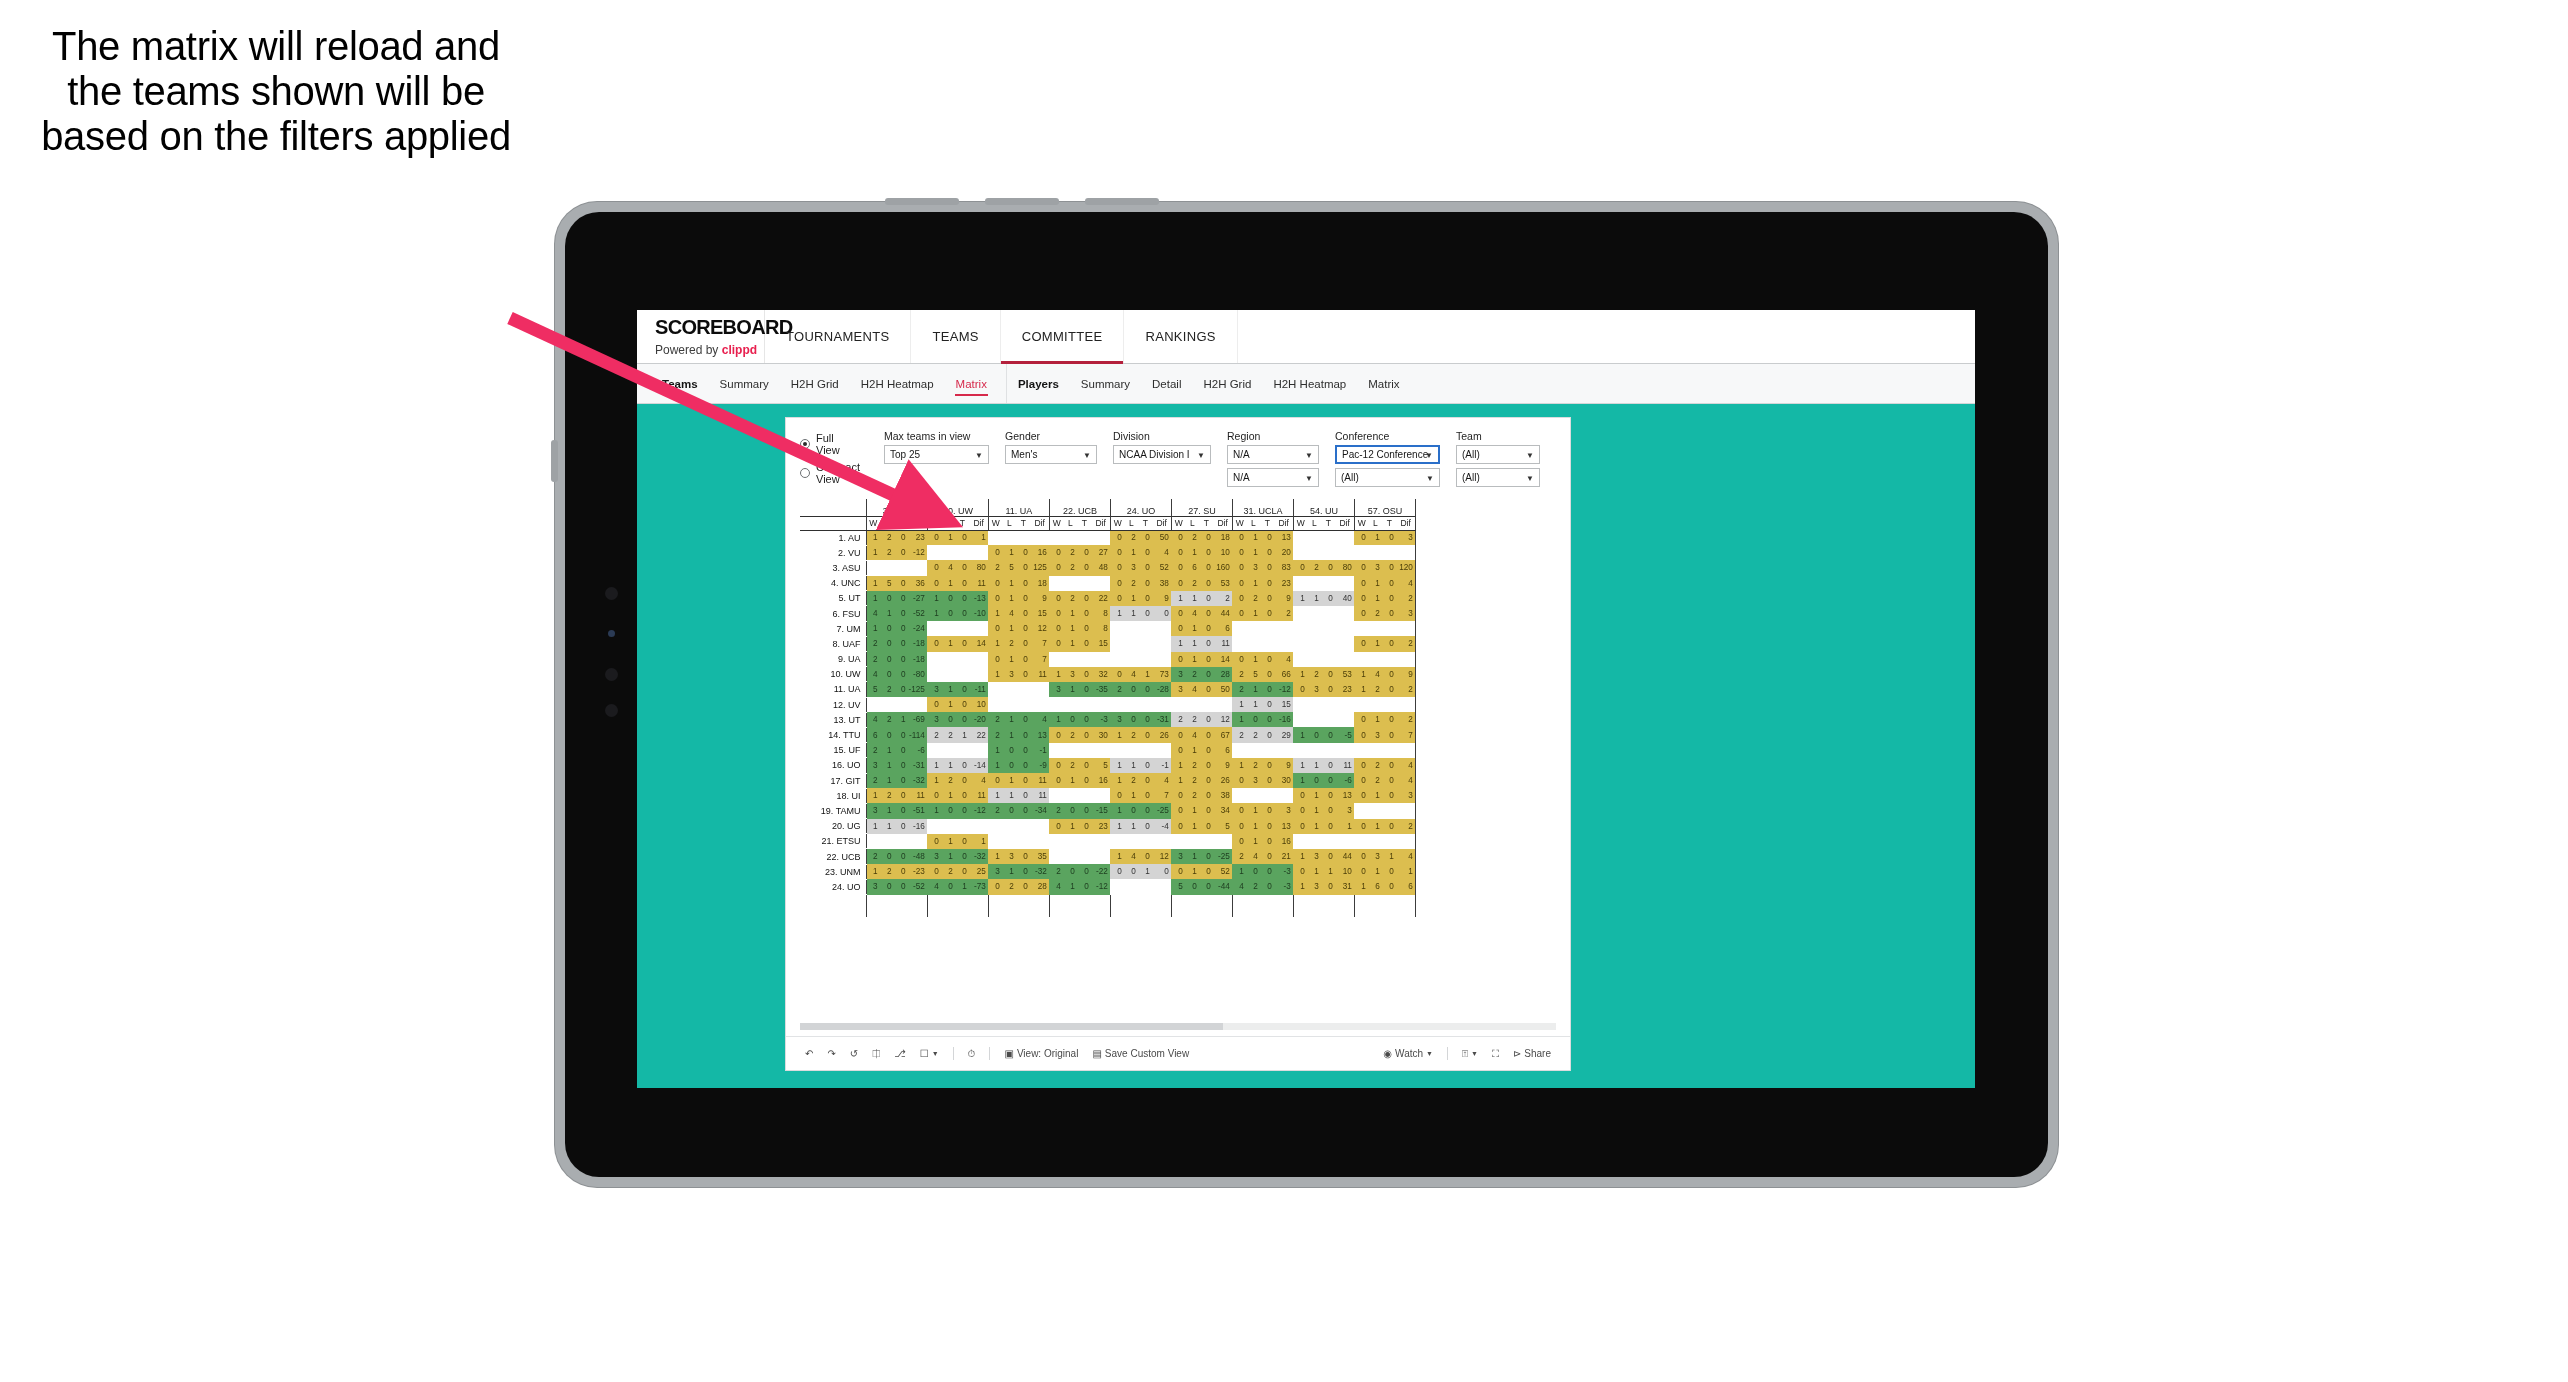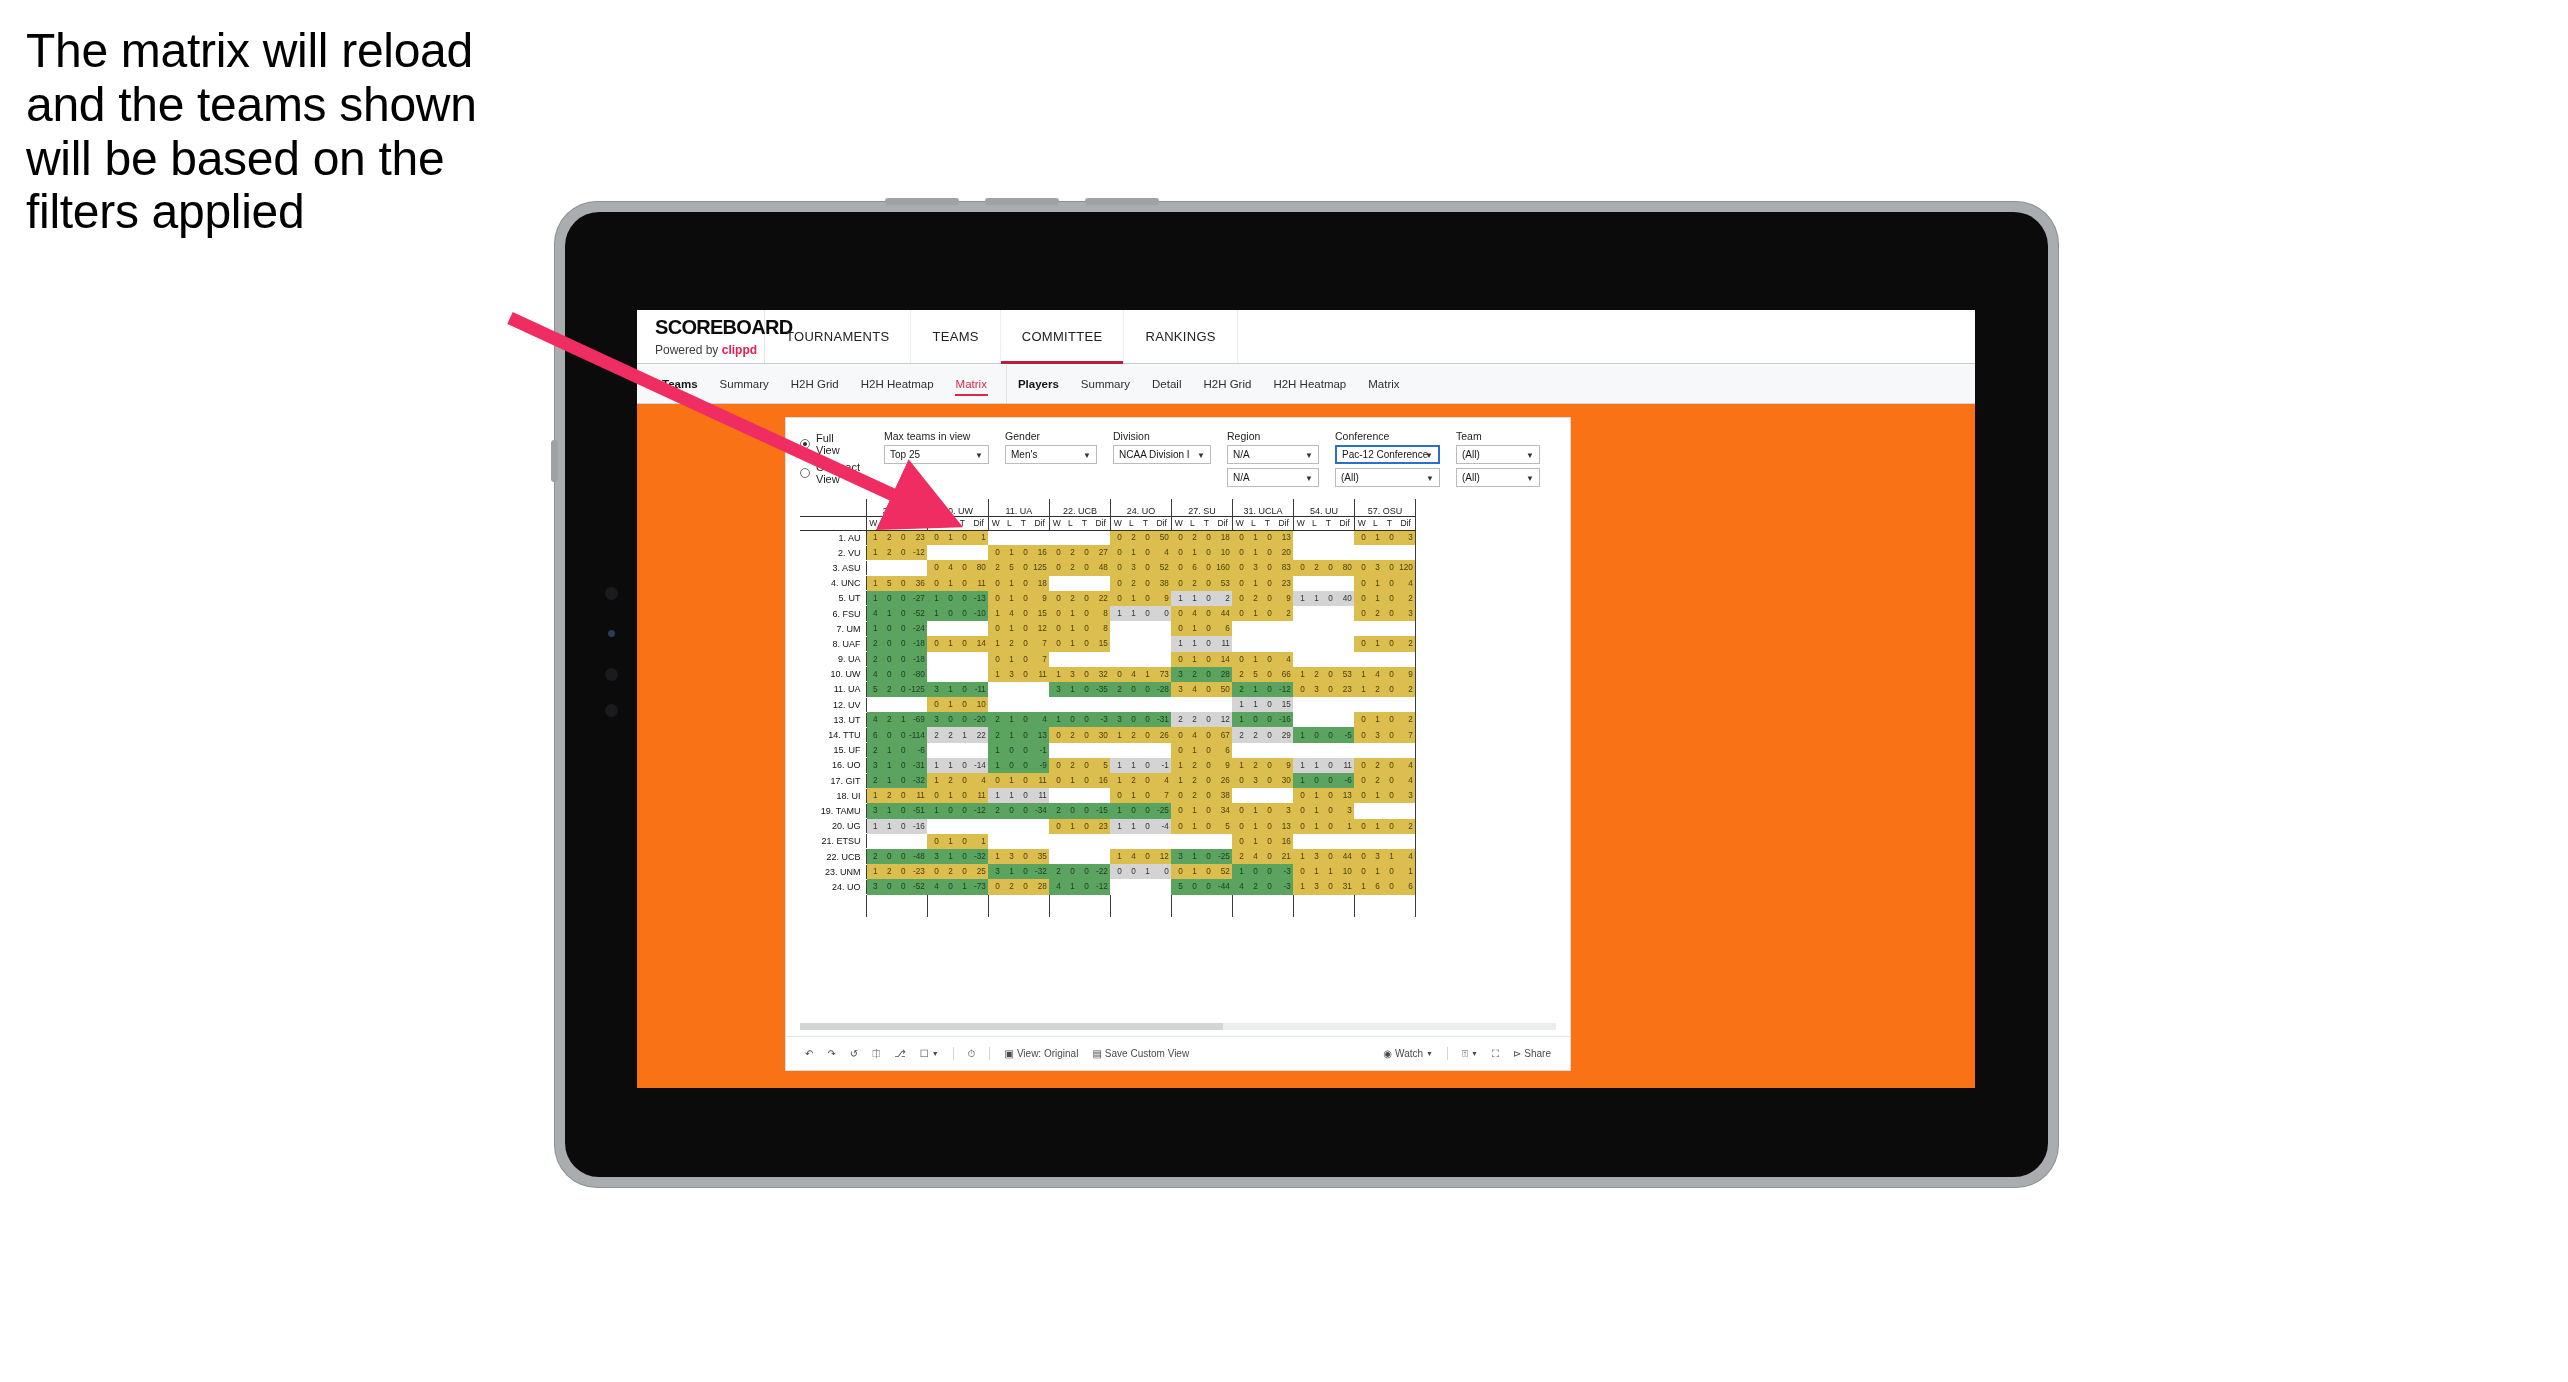--- a/index.html
+++ b/index.html
@@ -11,25 +11,26 @@
     font-family: "Liberation Sans", sans-serif;
     overflow: hidden;
   }
   #stage { position: relative; width: 2568px; height: 1382px; background:#fff; }
 
   
   .annotation {
     position: absolute;
     left: 26px; top: 24px;
     width: 500px;
-    font-size: 48px;
+    font-size: 40px;
     line-height: 1.12;
     color: #010101;
     font-family: "Liberation Sans", sans-serif;
     letter-spacing: -0.3px;
+    text-align: center;
   }
 
   
   .arrow-svg { position:absolute; left:0; top:0; width:2568px; height:1382px; pointer-events:none; }
 
   
   .device {
     position: absolute;
     left: 555px; top: 202px;
     width: 1503px; height: 985px;
@@ -103,21 +104,21 @@
     position:relative; height:100%; display:flex; align-items:center; white-space:nowrap;
   }
   .subitem.strong{ font-weight:bold; color:#141414; }
   .subitem.active{ color:#d6294b; }
   .subitem.active::after{
     content:""; position:absolute; left:10px; right:10px; bottom:7px;
     height:2px; background:#d6294b;
   }
 
   
-  .appbody{ background:#f97316; height:684px; padding:18px 0 0 0; position:relative; }
+  .appbody{ background:#14b8a6; height:684px; padding:18px 0 0 0; position:relative; }
   .viz{
     position:absolute; left:149px; top:14px; width:784px; height:652px;
     background:#fff; box-shadow:0 0 0 1px #dadcde;
     display:flex; flex-direction:column;
   }
 
   
   .filters{ display:flex; padding:12px 14px 8px 14px; gap:0; align-items:flex-start; }
   .fcol{ margin-right:16px; }
   .fcol.radio{ margin-right:24px; padding-top:2px; }

